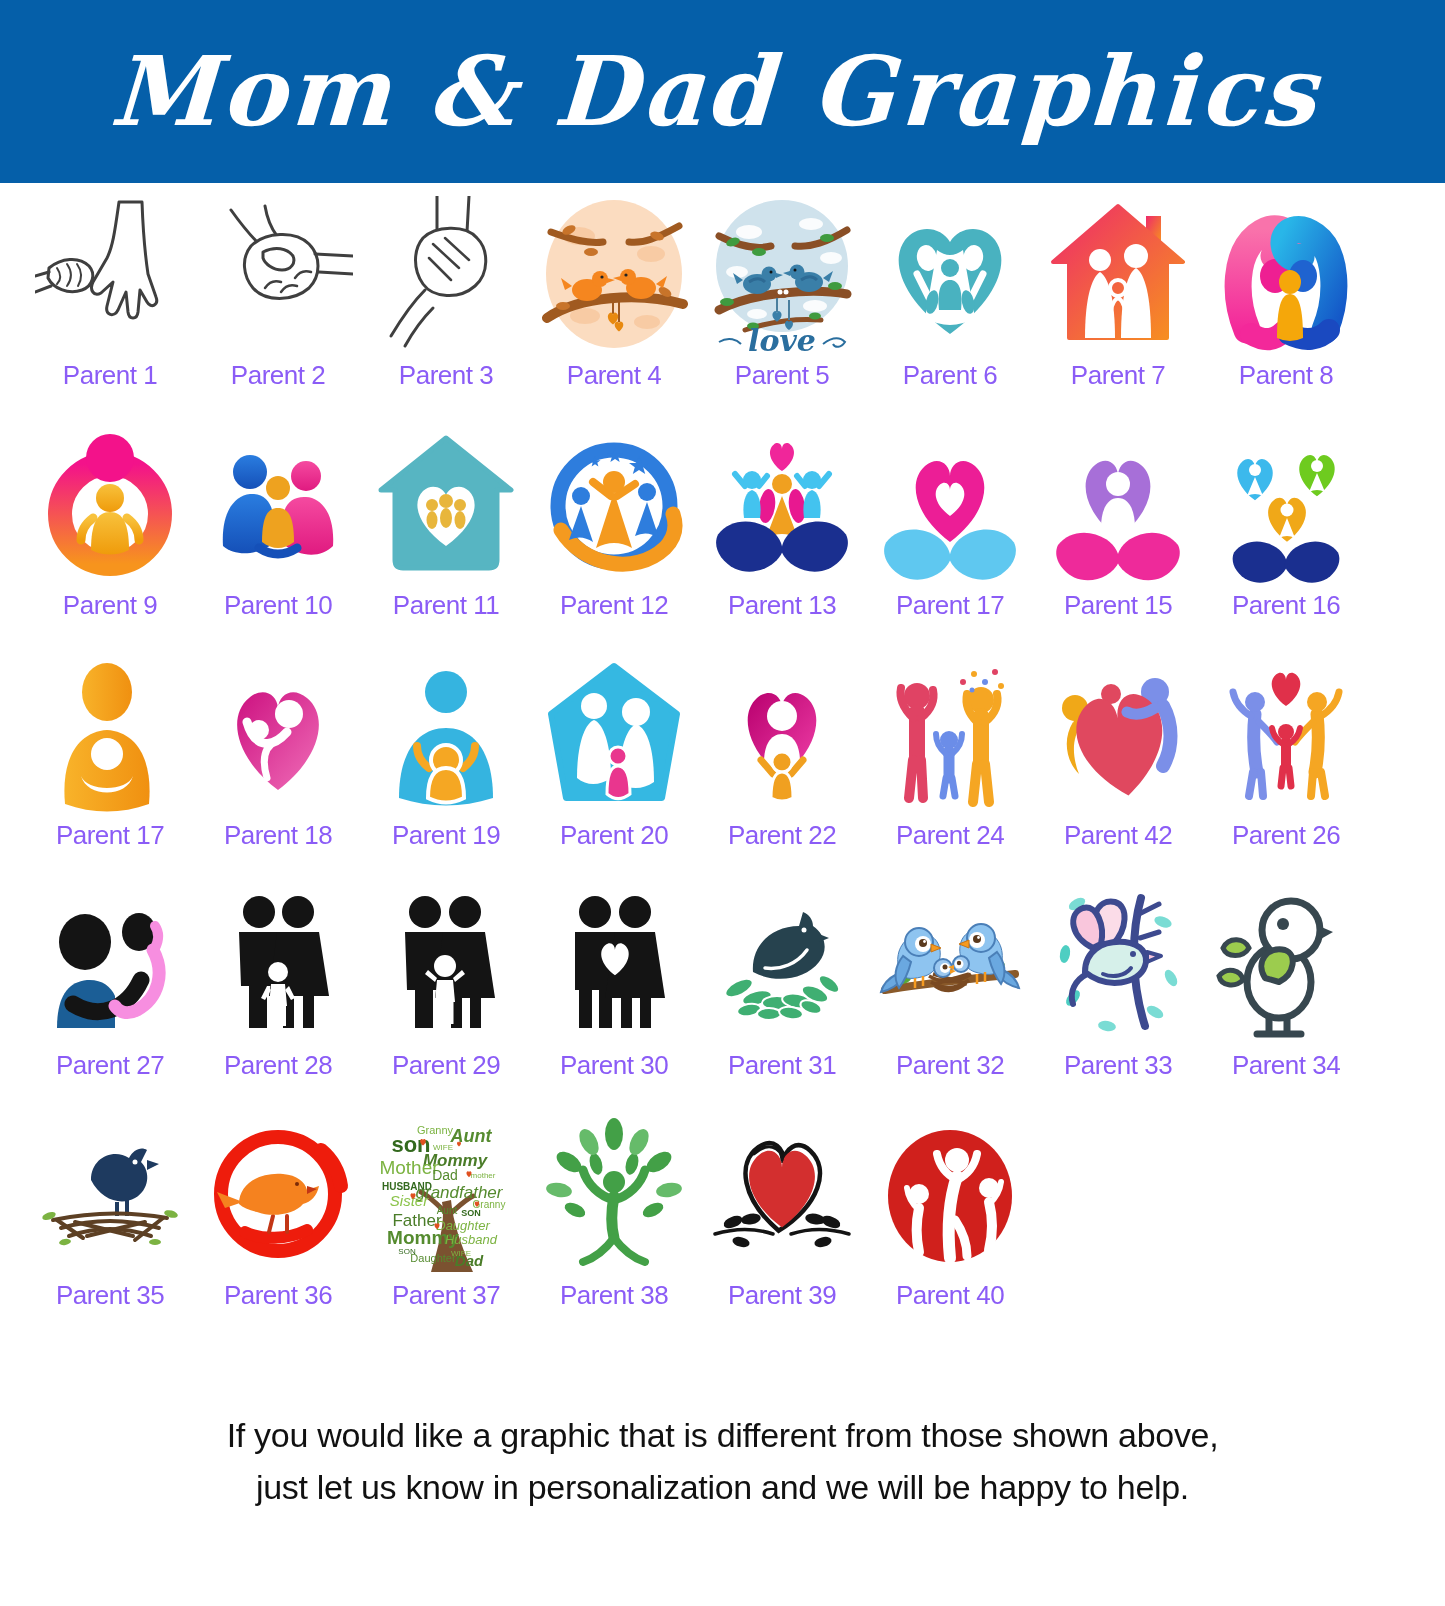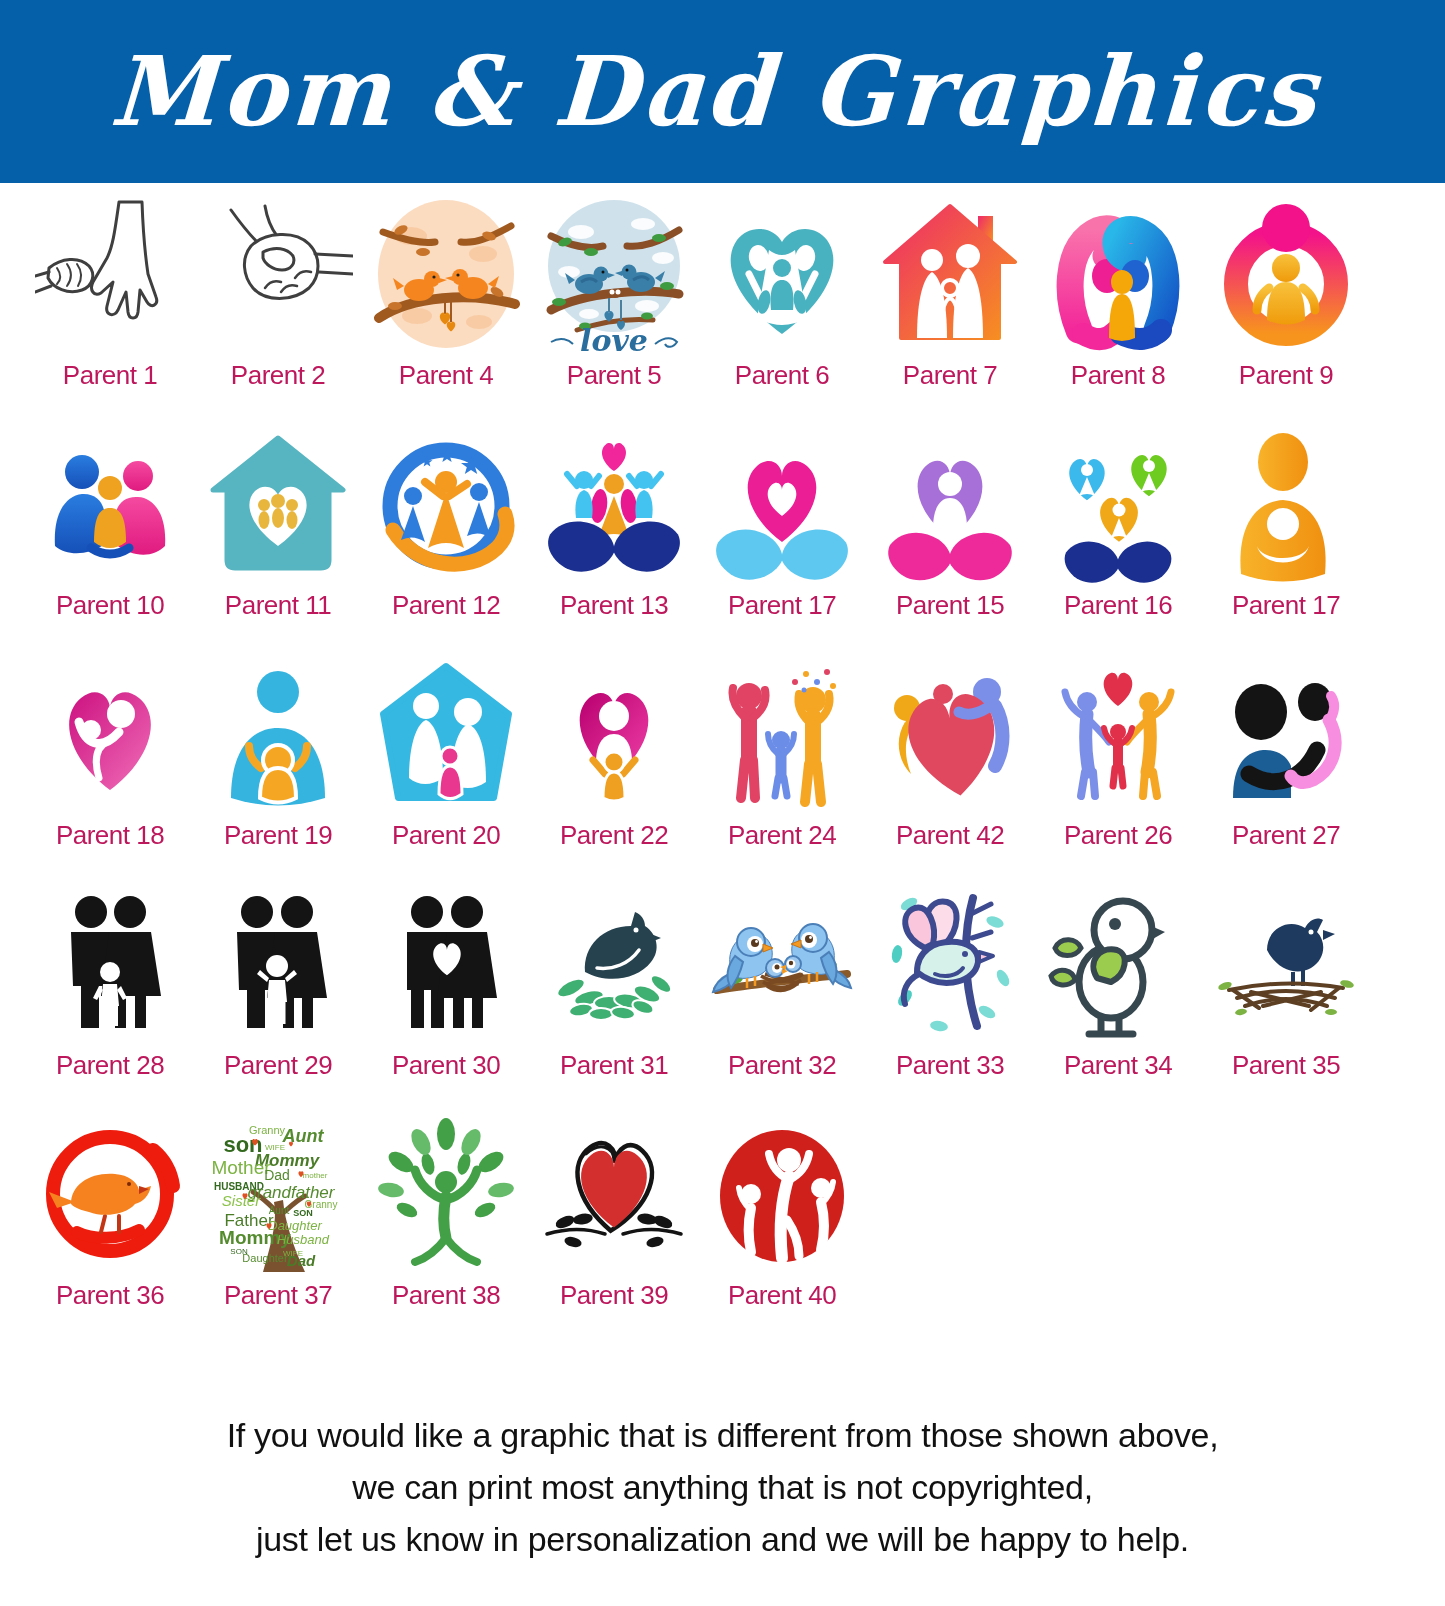--- a/index.html
+++ b/index.html
@@ -5,21 +5,21 @@
   html,body{margin:0;padding:0;background:#fff;}
   body{width:1445px;height:1606px;font-family:"Liberation Sans",sans-serif;overflow:hidden;}
   .header{height:183px;background:#055fa9;display:flex;align-items:center;justify-content:center;}
   .title{color:#fff;font-family:"DejaVu Serif",serif;font-style:italic;font-weight:bold;
          font-size:96px;letter-spacing:3px;transform:skewX(-6deg);white-space:nowrap;}
   .grid{display:grid;grid-template-columns:repeat(8,168px);grid-auto-rows:230px;
         padding-left:26px;padding-top:10px;}
   .cell{display:flex;flex-direction:column;align-items:center;}
   .icon-box{height:166px;display:flex;align-items:center;justify-content:center;}
   .icon-box svg{width:150px;height:160px;}
-  .lbl{font-size:26px;color:#be185d;letter-spacing:-0.5px;margin-top:1px;white-space:nowrap;}
+  .lbl{font-size:26px;color:#8b5cf6;letter-spacing:-0.5px;margin-top:1px;white-space:nowrap;}
   .footer{margin-top:66px;text-align:center;font-size:34px;line-height:52px;color:#111;
           letter-spacing:-0.3px;}
   .defs-holder{position:absolute;width:0;height:0;overflow:hidden;}
 </style>
 </head>
 <body>
 
 <svg class="defs-holder" aria-hidden="true">
   <defs>
     <path id="hrt" d="M0,36 C-30,14 -36,-14 -20,-27 C-9,-36 0,-27 0,-16 C0,-27 9,-36 20,-27 C36,-14 30,14 0,36 Z"></path>
@@ -56,20 +56,33 @@
           <path d="M48,50 C62,36 92,34 106,48 C118,60 118,80 106,92 C90,106 62,106 50,92 C40,80 38,62 48,50 Z"></path>
           <path d="M150,60 L112,58 M150,78 L116,76" fill="none"></path>
           <path d="M60,56 C72,50 84,52 90,60 C93,67 88,74 79,74 C70,74 62,68 60,62 Z"></path>
           <path d="M62,92 C66,86 72,84 78,86 M78,96 C82,90 88,88 94,90 M92,82 C96,76 102,74 108,76" fill="none" stroke-width="2.5"></path>
         </g>
       </svg>
     </div>
     <div class="lbl">Parent 2</div>
   </div>
 
+  <div class="cell">
+    <div class="icon-box">
+      <svg viewBox="0 0 150 160">
+        <g fill="#fff" stroke="#3f3f3f" stroke-width="3" stroke-linejoin="round" stroke-linecap="round">
+          <path d="M66,0 L66,36 M98,0 L96,36" fill="none"></path>
+          <path d="M52,42 C64,30 94,28 106,42 C118,54 118,78 104,90 C88,104 62,102 52,88 C42,74 42,54 52,42 Z"></path>
+          <path d="M20,140 C32,120 42,106 54,94 M34,150 C44,132 52,122 62,112" fill="none"></path>
+          <path d="M62,48 L88,72 M74,42 L98,64 M58,62 L80,84" fill="none" stroke-width="2.5"></path>
+        </g>
+      </svg>
+    </div>
+    <div class="lbl">Parent 3</div>
+  </div>
 
   <div class="cell">
     <div class="icon-box">
       <svg viewBox="0 0 150 160">
         <ellipse cx="75" cy="78" rx="68" ry="74" fill="#fbdcc0"></ellipse>
         <g fill="#f8cba4">
           <ellipse cx="40" cy="40" rx="16" ry="9"></ellipse>
             <ellipse cx="112" cy="58" rx="14" ry="8"></ellipse>
           <ellipse cx="46" cy="120" rx="15" ry="8"></ellipse>
             <ellipse cx="108" cy="126" rx="13" ry="7"></ellipse>
@@ -876,15 +889,14 @@
         <path d="M114,88 C121,82 125,74 126,66" stroke="#fff" stroke-width="6" fill="none" stroke-linecap="round"></path>
       </svg>
     </div>
     <div class="lbl">Parent 40</div>
   </div>
 
 </div>
 
 <div class="footer">
   <div>If you would like a graphic that is different from those shown above,</div>
-  <div>we can print most anything that is not copyrighted,</div>
   <div>just let us know in personalization and we will be happy to help.</div>
 </div>
 
 </body></html>

